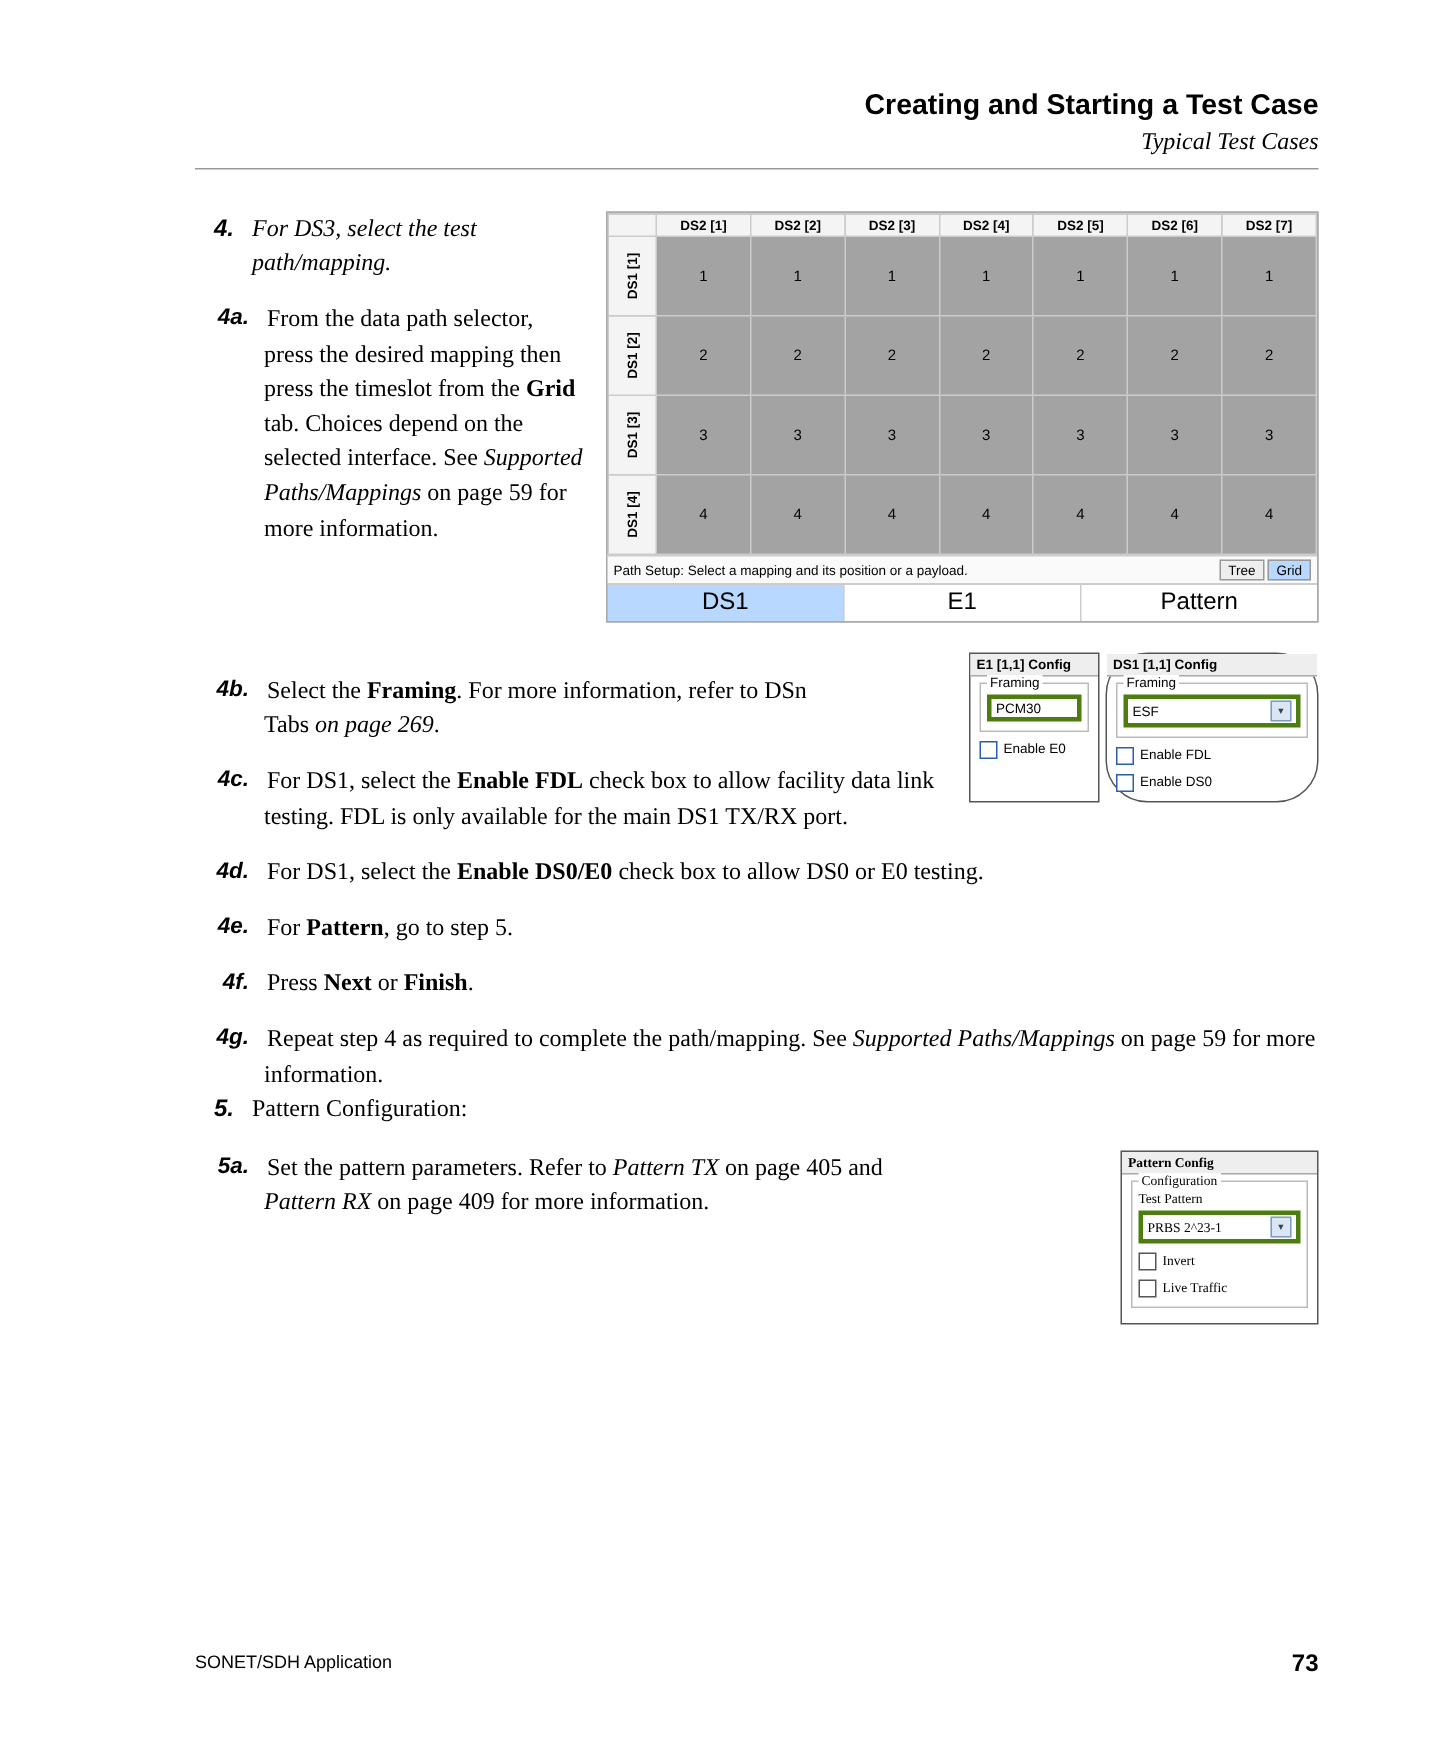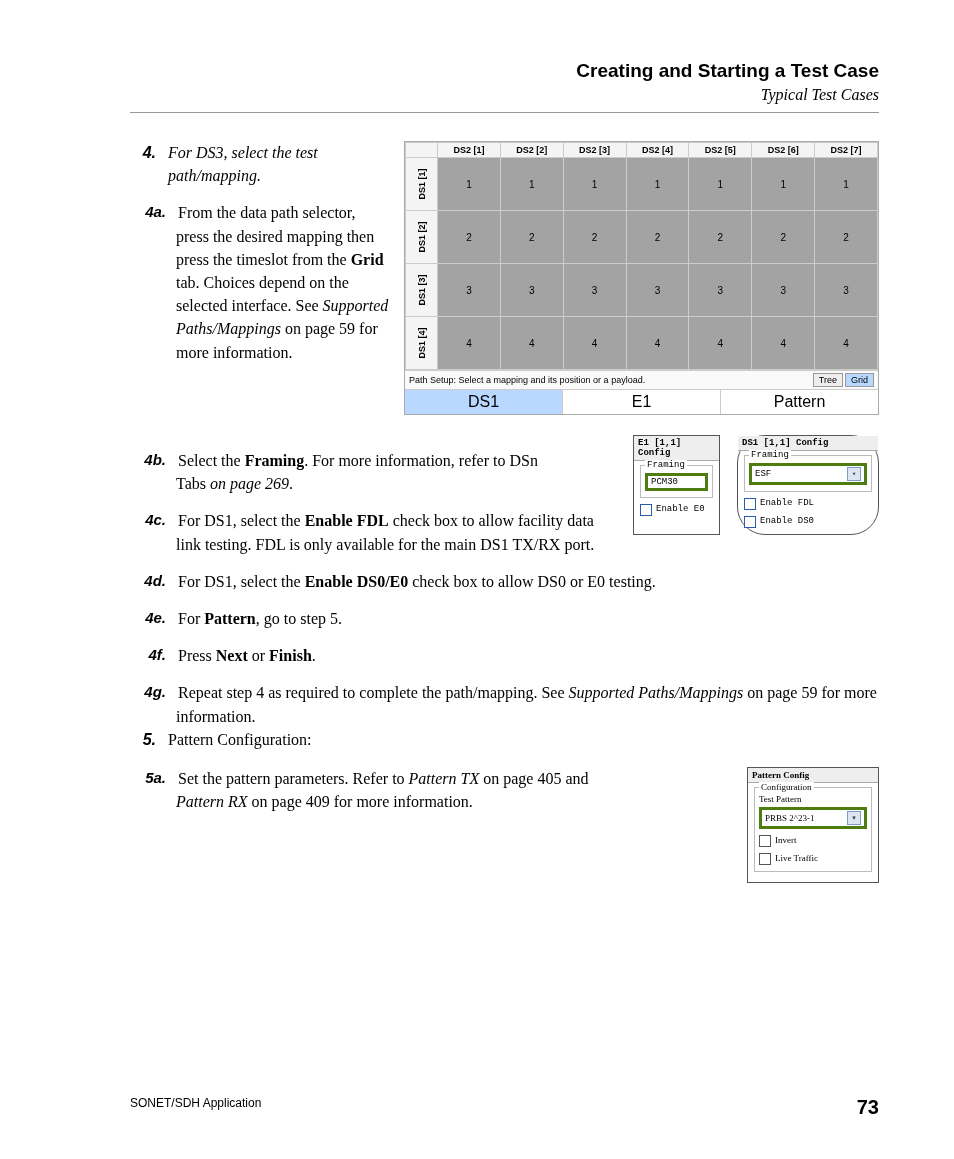--- a/index.html
+++ b/index.html
@@ -173,22 +173,22 @@
   
   .config-row {
     display: flex;
     align-items: flex-start;
     gap: 12px;
     margin-top: 20px;
   }
   .config-text { flex: 1; }
   .config-panels {
     display: flex;
-    gap: 17px;
-    font-family: Liberation Mono, monospace;
+    gap: 4px;
+    font-family: Liberation Sans, sans-serif;
   }
   .panel {
     border: 1px solid #555;
     background: #fff;
     font-size: 9px;
   }
   .panel.e1 { width: 85px; }
   .panel.ds1 { width: 140px; border-radius: 28px; }
   .panel.pattern { width: 130px; }
   .panel-title {
@@ -265,21 +265,21 @@
     bottom: 40px;
     left: 130px;
     right: 75px;
     display: flex;
     justify-content: space-between;
     font-family: Arial, Helvetica, sans-serif;
     font-size: 12px;
   }
   .footer .pg {
     font-weight: bold;
-    font-size: 20px;
+    font-size: 16px;
   }
   .line {
     line-height: 1.45;
   }
 </style>
 </head>
 <body>
 
 <div class="page">
   <div class="header">

